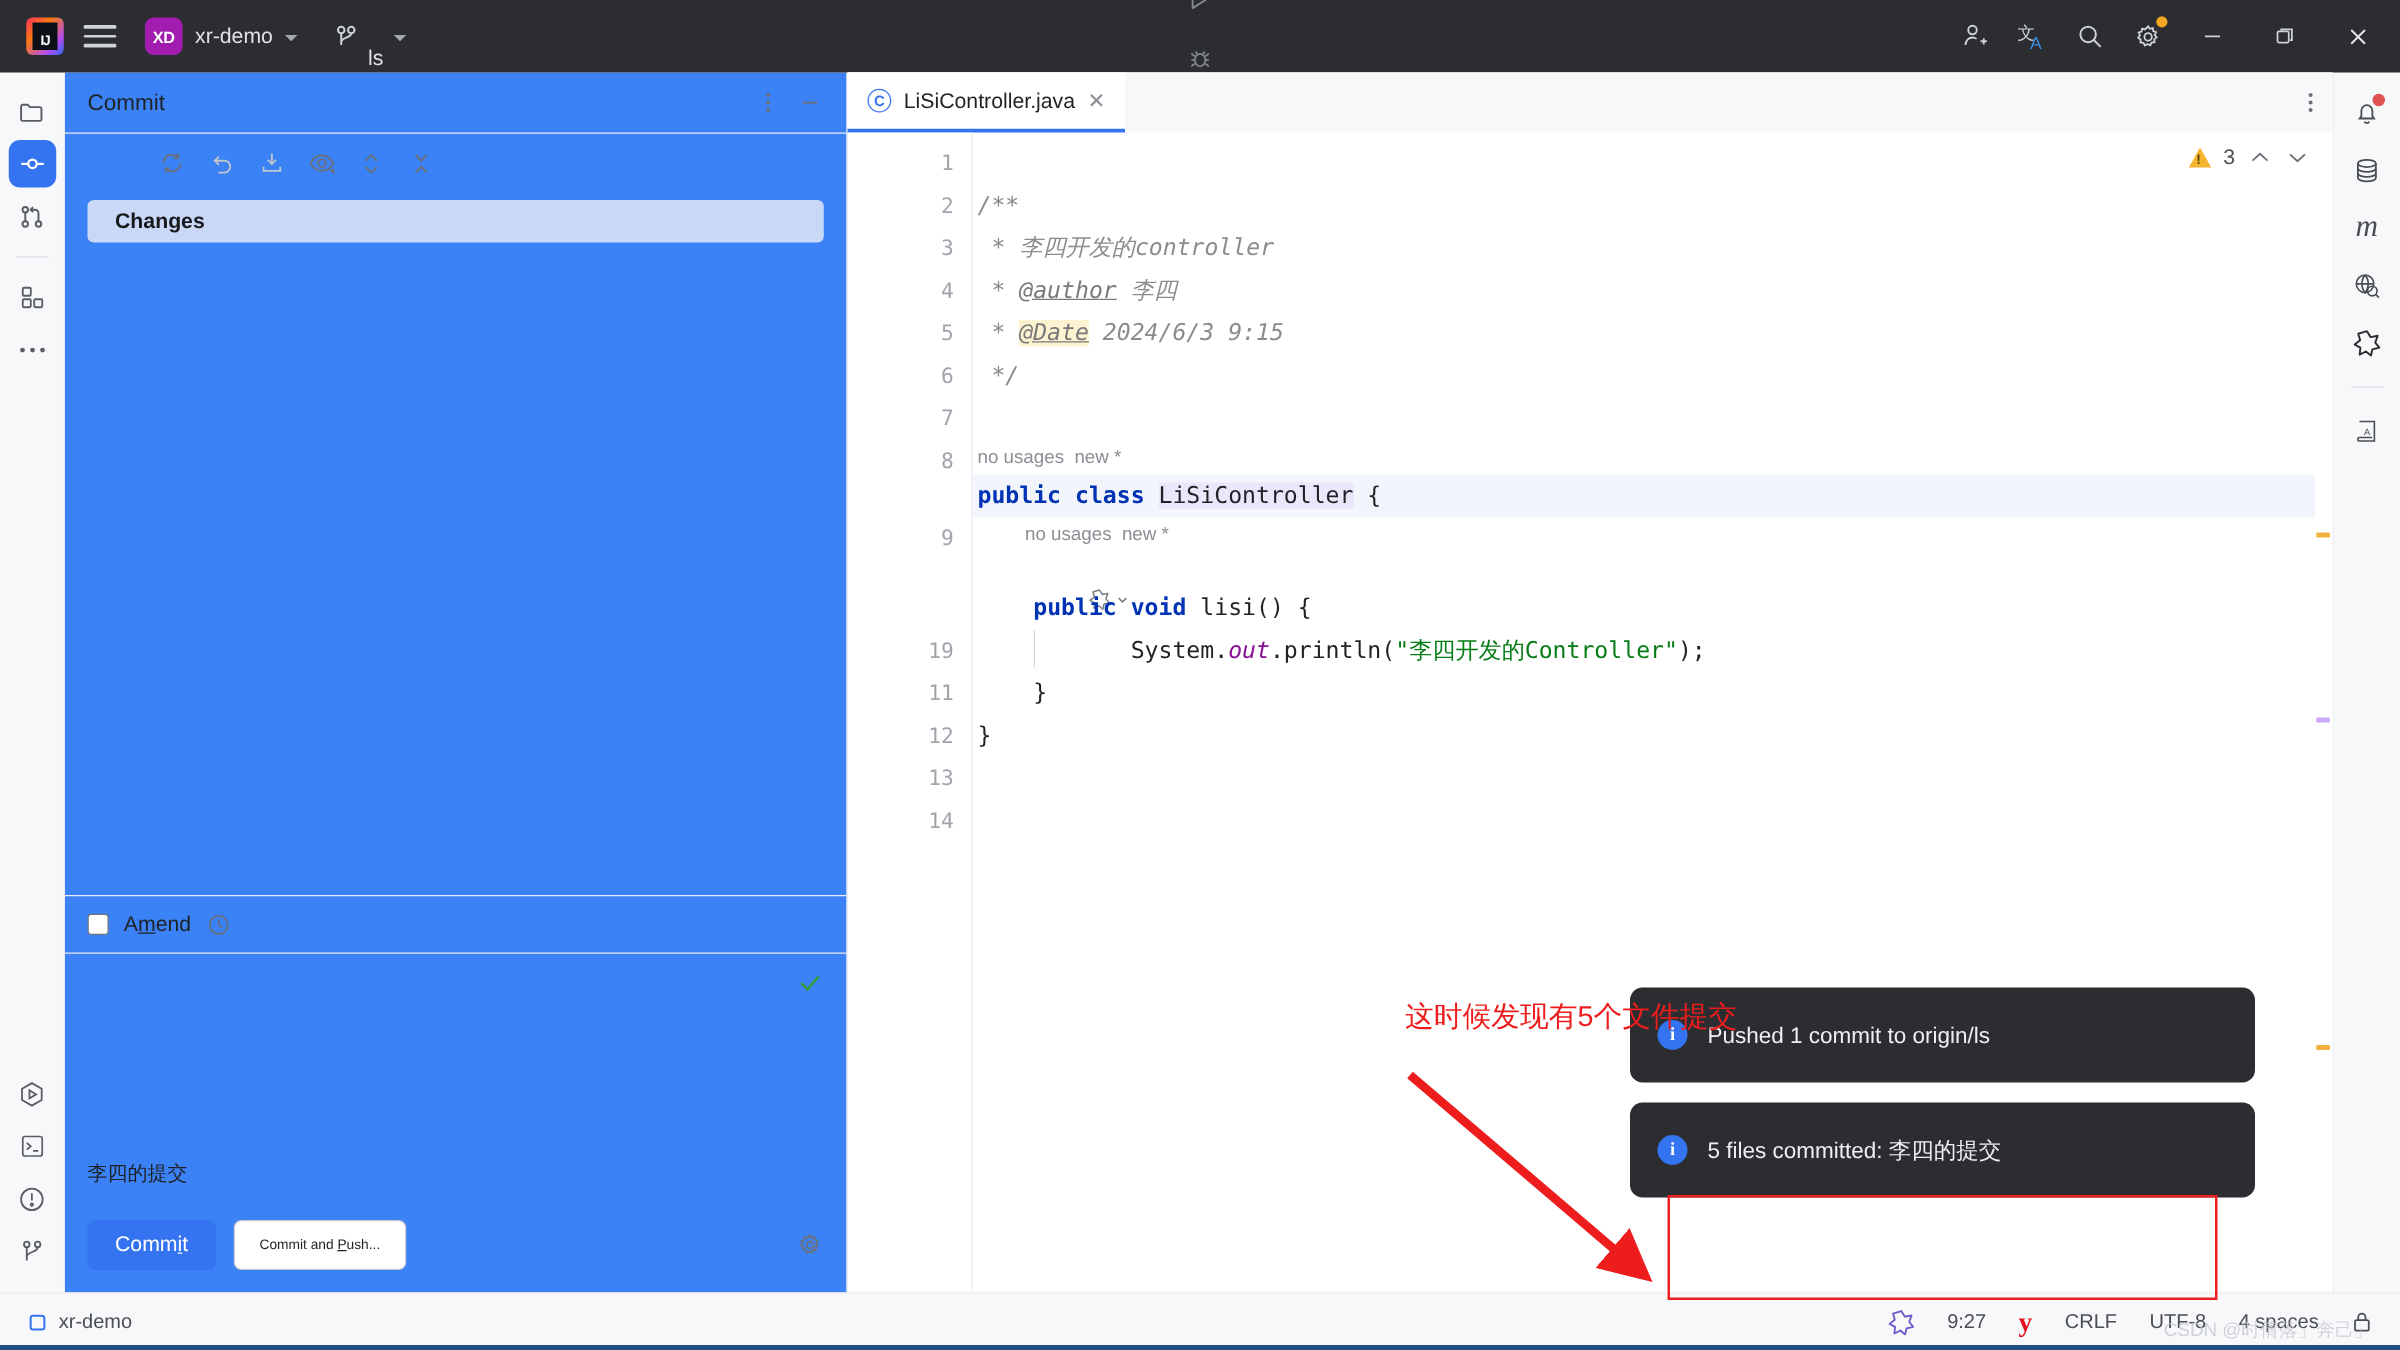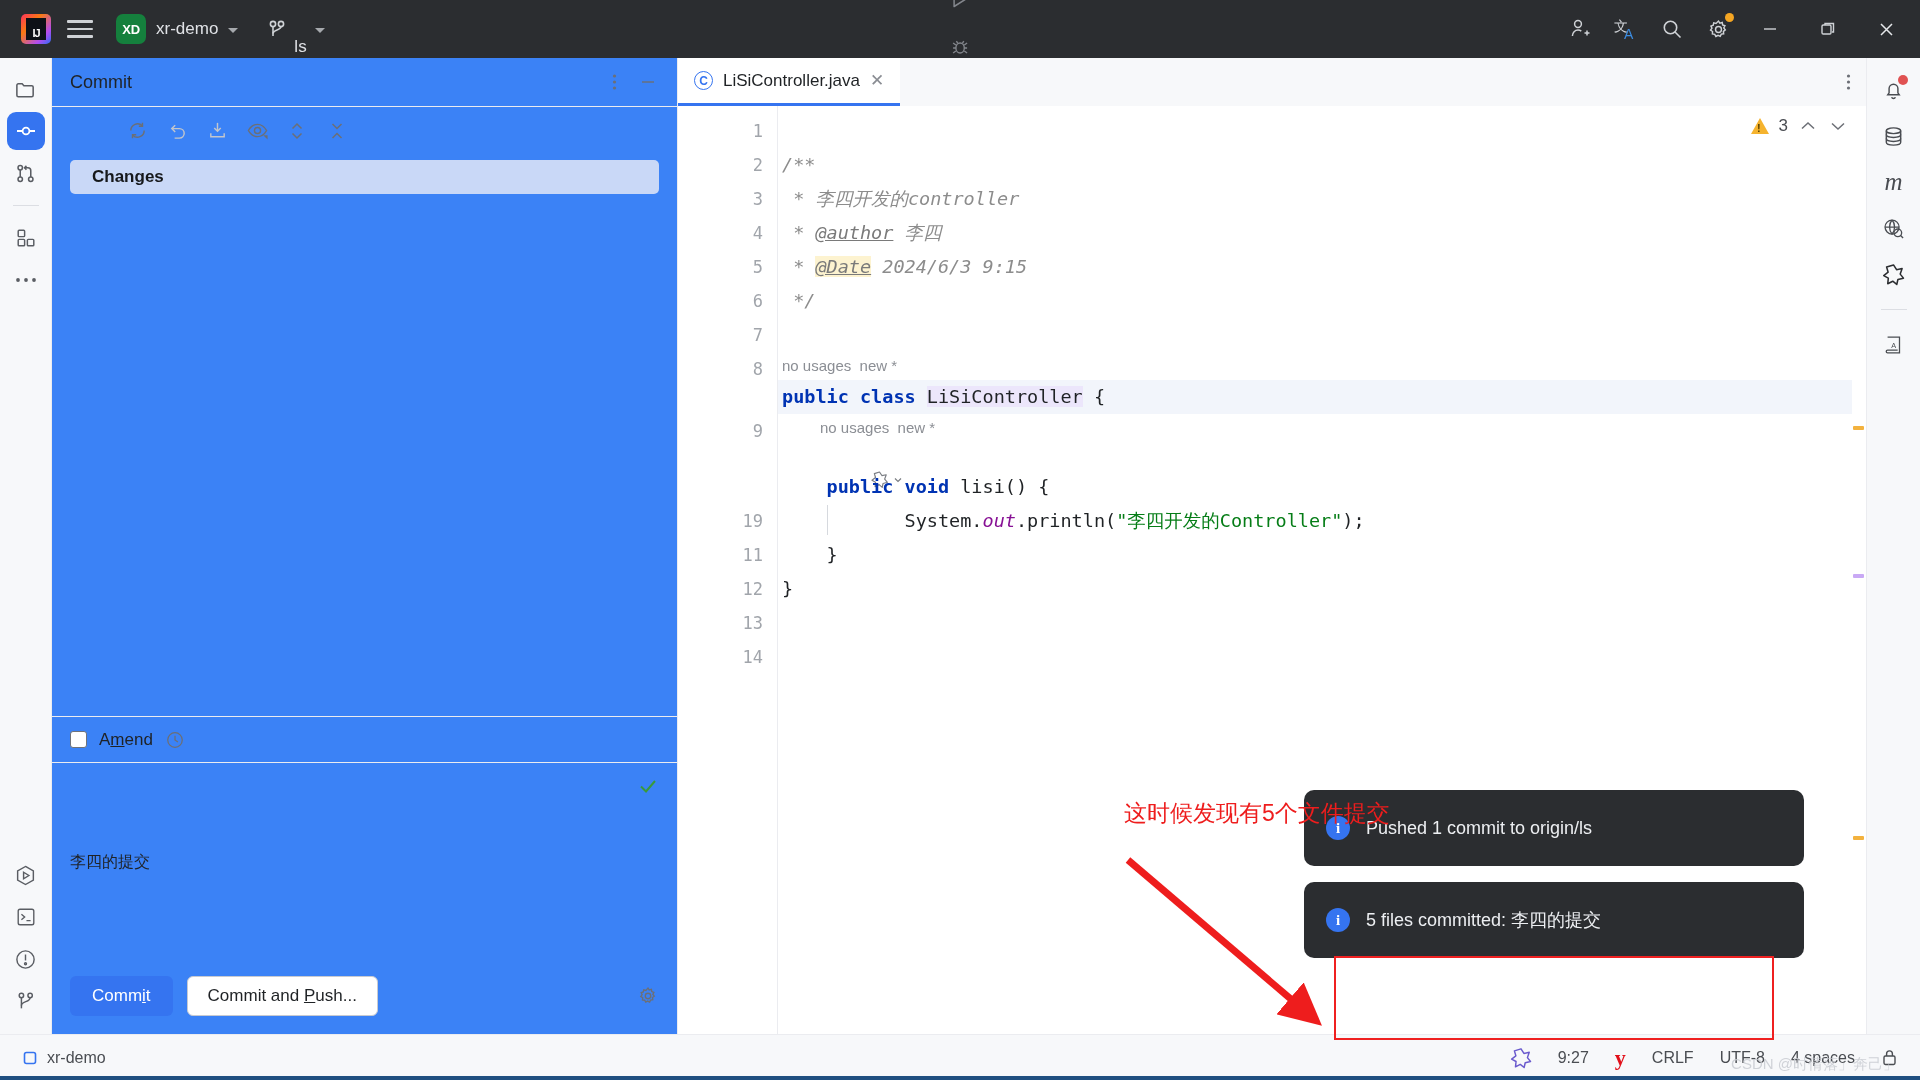--- a/index.html
+++ b/index.html
@@ -28,21 +28,21 @@
     content:"IJ"; position:absolute; inset:4px 5px; background:#0d1117; color:#fff;
     font-size:11px; font-weight:bold; display:flex; align-items:flex-end; justify-content:center;
     letter-spacing:-1px; padding-bottom:1px; font-family:"Liberation Sans",sans-serif;
   }
   .hamburger { display:flex; flex-direction:column; gap:5px; }
   .hamburger span { display:block; width:26px; height:2.5px; background:#cfd2d6; border-radius:1px; }
   .proj-chip {
     display:flex; align-items:center; gap:10px; padding:5px 10px 5px 8px; border-radius:7px; cursor:pointer; margin-left:6px;
   }
   .proj-badge {
-    width:30px; height:30px; border-radius:7px; background:#15803d;
+    width:30px; height:30px; border-radius:7px; background:#a21caf;
     color:#fff; font-size:13px; font-weight:bold; display:flex; align-items:center; justify-content:center;
     letter-spacing:-0.3px;
   }
   .proj-name { font-size:17px; color:#dfe1e5; }
   .chev { width:0;height:0;border-left:5px solid transparent;border-right:5px solid transparent;border-top:5px solid #a6a9ad; margin-top:2px;}
   .branch-chip { display:flex; align-items:center; gap:8px; padding:6px 10px; border-radius:7px; cursor:pointer; margin-left:10px; }
   .branch-name { font-size:17px; color:#dfe1e5;margin-top:36px; }
 
   .tb-center { position:absolute; left:50%; transform:translateX(-50%); display:flex; align-items:center; gap:4px;flex-direction:column; }
   .runconf { display:flex; align-items:center; gap:9px; padding:6px 12px; border-radius:7px; cursor:pointer; font-size:17px; color:#dfe1e5;}
@@ -82,32 +82,32 @@
     background:#c9d8f7; border-radius:5px; font-size:17px; font-weight:bold; color:#16181b; cursor:pointer;
   }
   .cp-amend {
     height:46px; display:flex; align-items:center; gap:12px; padding:0 18px;
     border-top:1px solid #ebecf0;
   }
   .cb { width:17px;height:17px;border:1.6px solid #6f737a;border-radius:3px;background:#fff;cursor:pointer; }
   .amend-label { font-size:17px; color:#1f2225; cursor:pointer; }
   .amend-label u { text-decoration:underline; }
   .cp-message {
-    flex:0 0 200px; position:relative; border-top:1px solid #ebecf0; padding:12px 18px; display:flex; align-items:center;
+    flex:0 0 200px; position:relative; border-top:1px solid #ebecf0; padding:12px 18px; display:flex; align-items:flex-end;
   }
   .msg-text { font-size:16px; color:#1f2225; }
   .msg-check { position:absolute; right:18px; top:12px; color:#3a9a3a; font-size:20px; }
   .cp-buttons { padding:14px 18px 18px 18px; display:flex; align-items:center; gap:14px; }
   .btn-primary {
     background:#3574f0; color:#fff; border:none; border-radius:6px; height:40px; padding:0 22px;
     font-size:17px; cursor:pointer; font-family:"Liberation Sans",sans-serif;
   }
   .btn-secondary {
     background:#fff; color:#1f2225; border:1.3px solid #c7cad1; border-radius:6px; height:40px; padding:0 20px;
-    font-size:17px; cursor:pointer; font-family:"Liberation Sans",sans-serif;
+    font-size:11px; cursor:pointer; font-family:"Liberation Sans",sans-serif;
   }
   .btn-primary u, .btn-secondary u { text-decoration:underline; }
   .cp-gear { margin-left:auto; color:#6c6f76; cursor:pointer; display:flex; }
 
   
   .editor-area { flex:1 1 auto; display:flex; flex-direction:column; min-width:0; background:#fff; position:relative; }
   .tabs-row { height:48px; display:flex; align-items:stretch; background:#f7f8fa; position:relative; }
   .tab {
     display:flex; align-items:center; gap:10px; padding:0 16px; background:#fff; cursor:pointer;
     border-bottom:3px solid #3574f0; font-size:17px; color:#1f2225;

